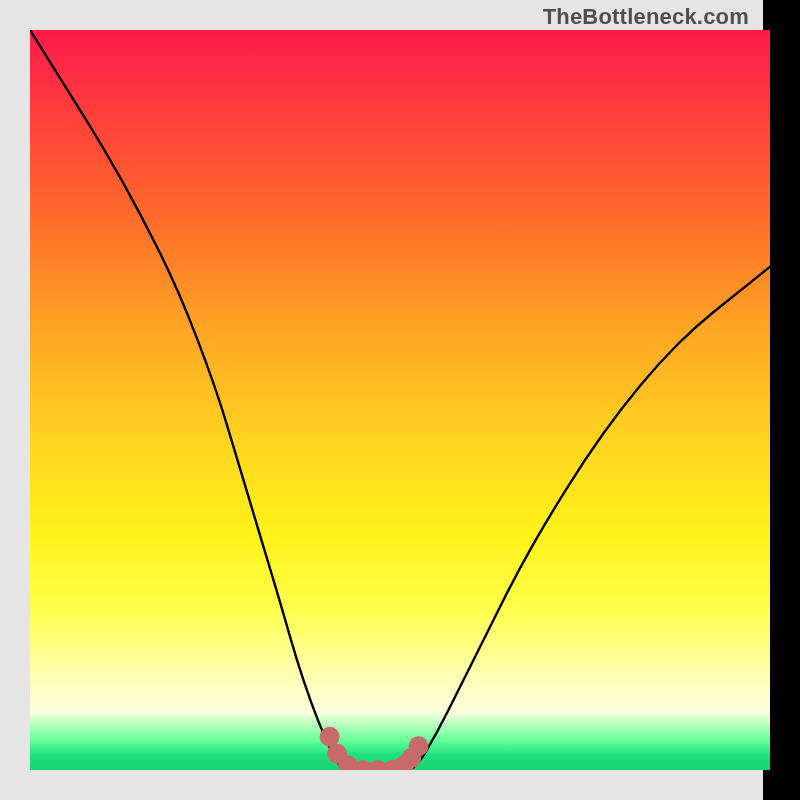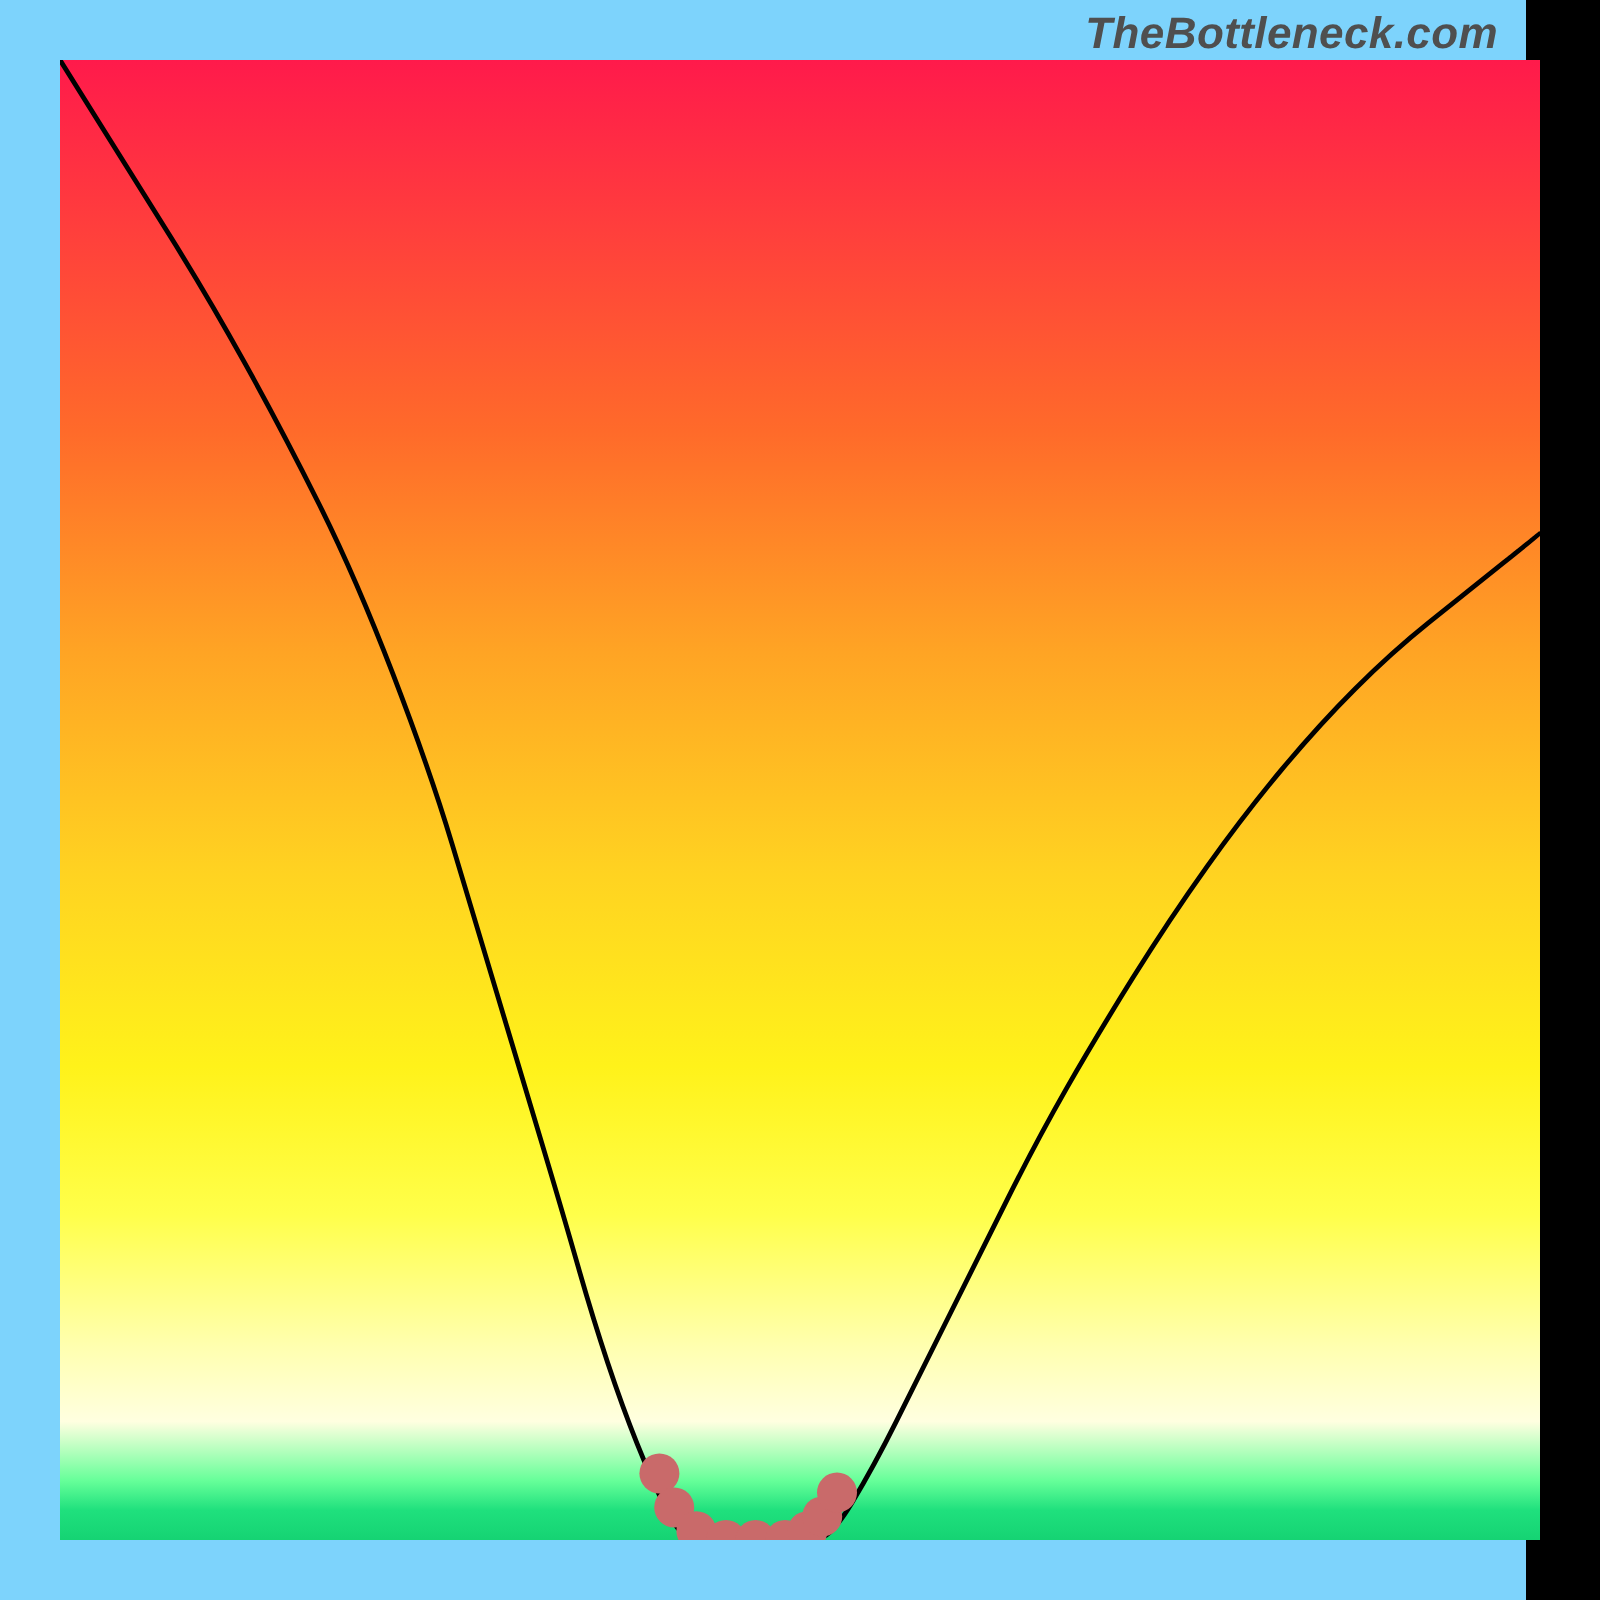--- a/index.html
+++ b/index.html
@@ -8,22 +8,21 @@
     width: 800px;
     height: 800px;
     background: #000;
     font-family: Arial, Helvetica, sans-serif;
     overflow: hidden;
   }
   .frame {
     position: relative;
     width: 763px;
     height: 800px;
-    background: #7dd3fc;
-    font-style: italic;
+    background: #e5e5e5;
   }
   .watermark {
     position: absolute;
     top: 4px;
     right: 14px;
     color: #4f4f4f;
     font-size: 22px;
     font-weight: 600;
     letter-spacing: 0.2px;
     z-index: 3;

